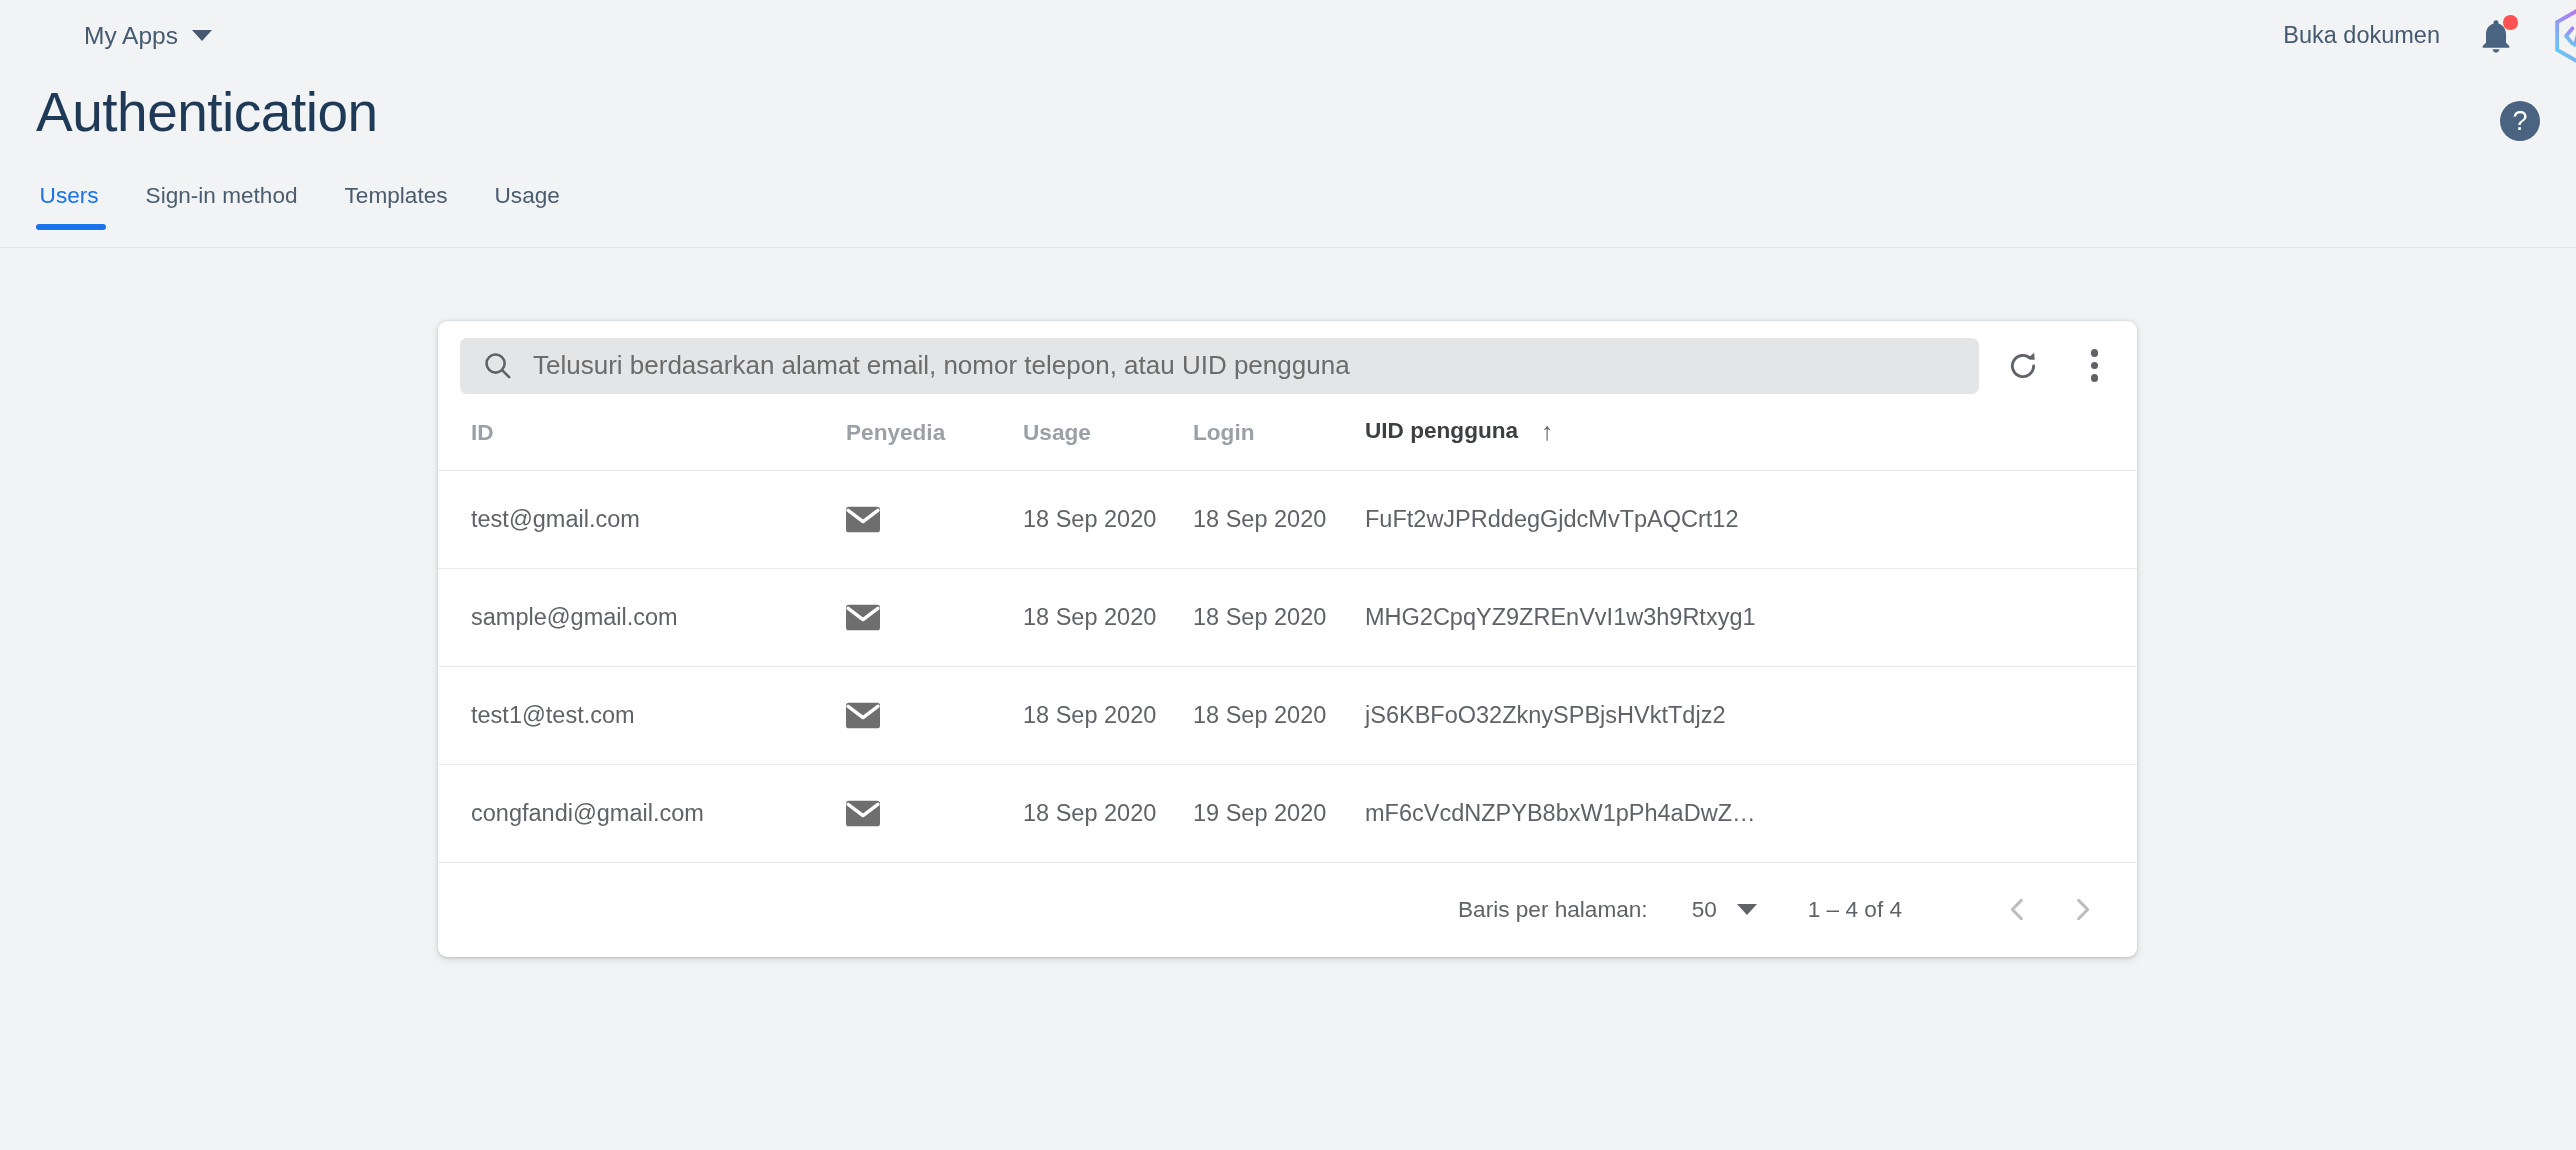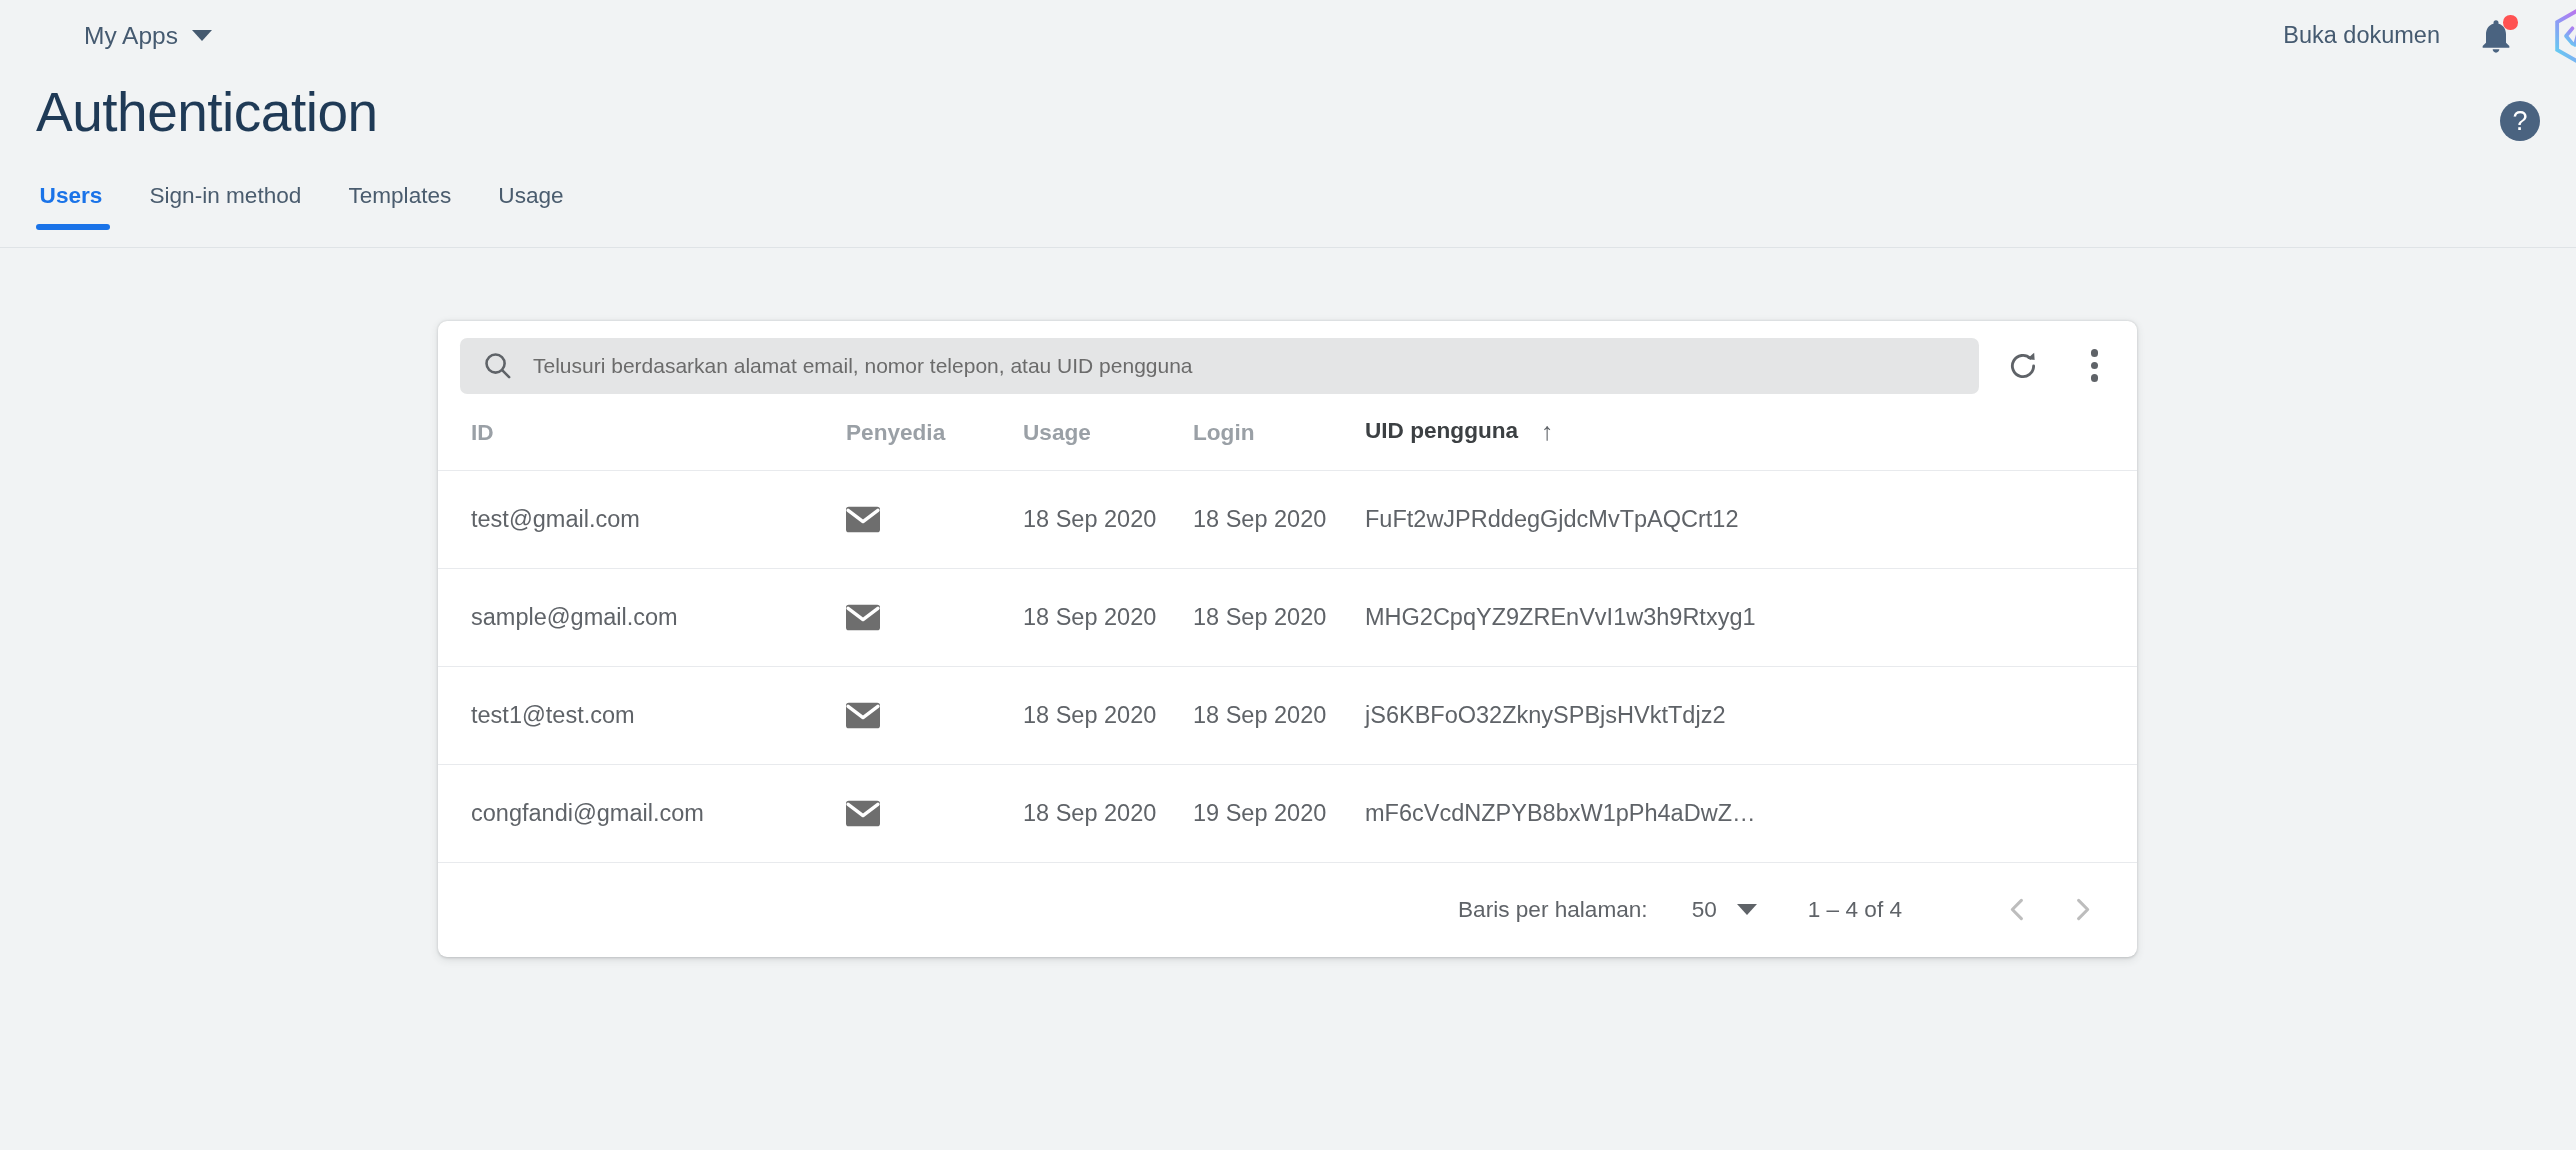--- a/index.html
+++ b/index.html
@@ -100,21 +100,21 @@
   }
   .tab {
     font-size: 22.6px;
     color: #4a5c6e;
     padding: 3.6px 23.5px 20px 23.5px;
     cursor: pointer;
     position: relative;
     white-space: nowrap;
   }
   .tab:first-child { padding-left: 3.6px; padding-right: 23.5px; }
-  .tab.active { color: #1a73e8; font-weight: 700; text-align: center; }
+  .tab.active { color: #1a73e8; font-weight: 400; text-align: center; }
   .tab.active::after {
     content: "";
     position: absolute;
     left: 0; right: 16.3px;
     bottom: -1.8px;
     height: 6.3px;
     background: #1a73e8;
     border-radius: 3.6px;
   }
 
@@ -142,21 +142,21 @@
     background: #e4e5e6;
     border-radius: 7.2px;
     display: flex;
     align-items: center;
     padding: 0 22px;
     gap: 20px;
     cursor: text;
   }
   .search-placeholder {
     color: #6b6b6b;
-    font-size: 21px;
+    font-size: 26px;
   }
   .add-user-btn {
     background: #1a73e8;
     color: #fff;
     border: none;
     border-radius: 7.2px;
     height: 62px;
     padding: 0 31px;
     font-size: 23.5px;
     font-family: "Liberation Sans", sans-serif;

